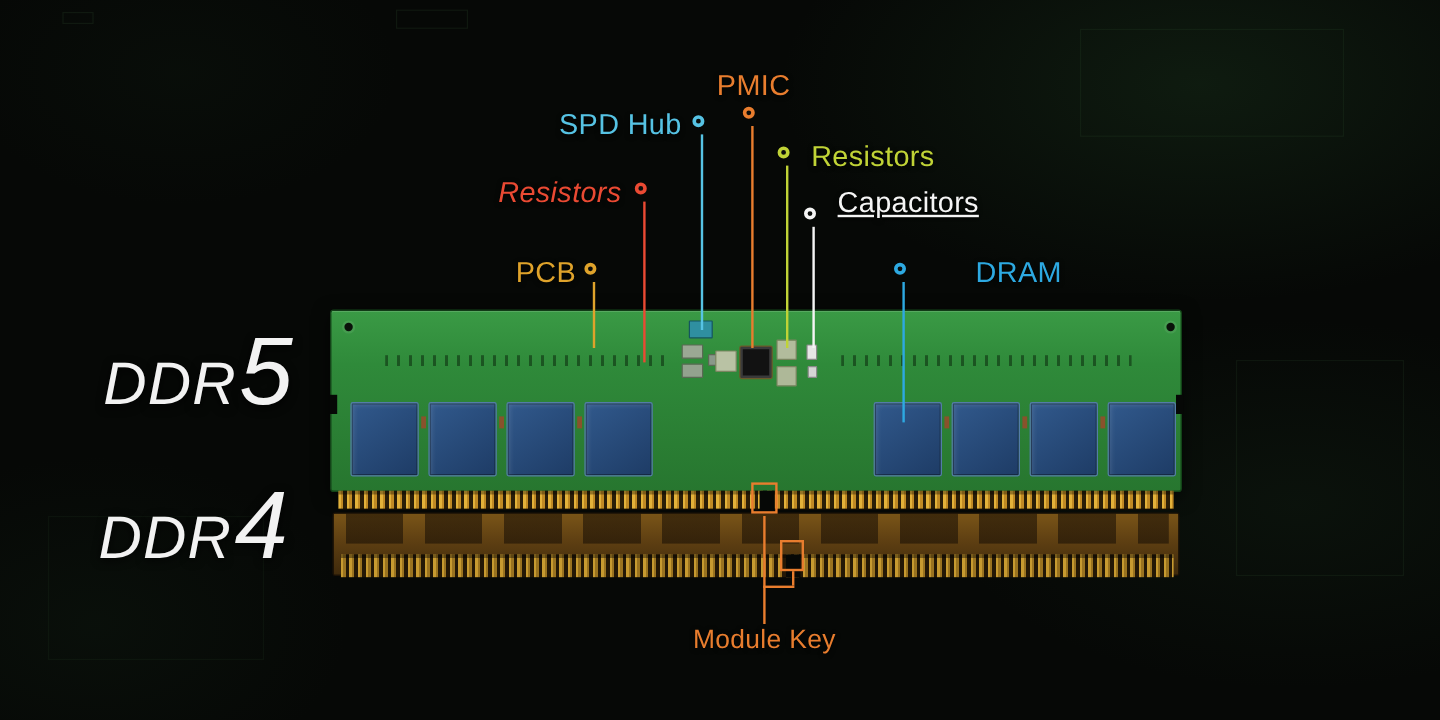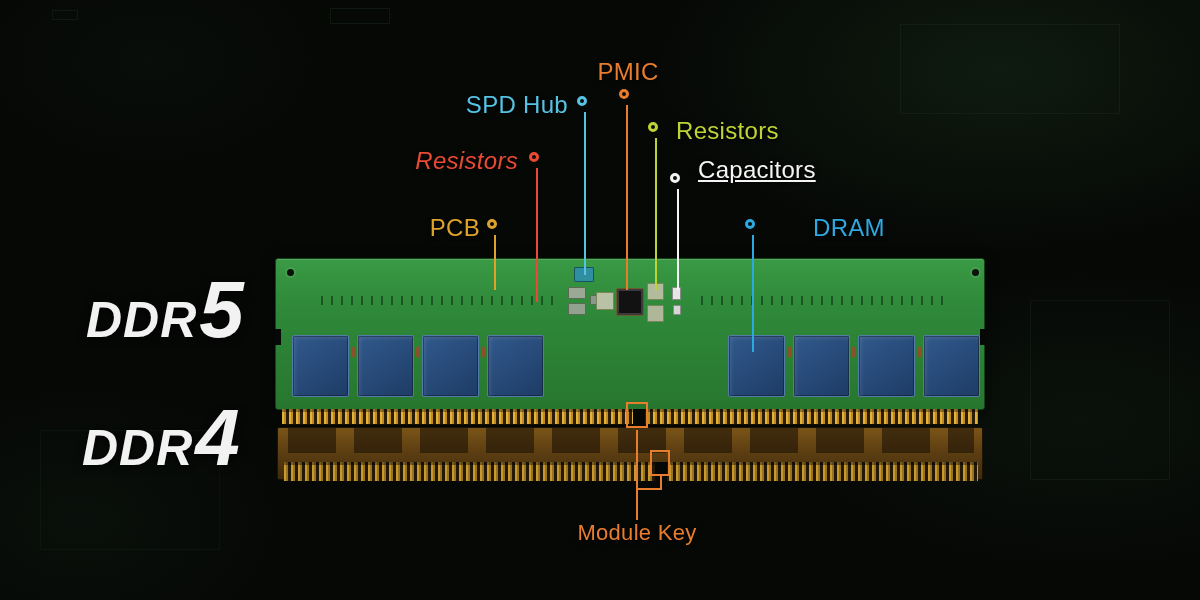--- a/index.html
+++ b/index.html
@@ -16,21 +16,21 @@
   }
   
   .trace { position:absolute; border:1px solid rgba(80,140,80,0.10); pointer-events:none; }
   .t1 { left:900px; top:24px;  width:220px; height:90px; }
   .t2 { left:1030px; top:300px; width:140px; height:180px; }
   .t3 { left:40px;  top:430px; width:180px; height:120px; border-color:rgba(80,140,80,0.07); }
   .t4 { left:330px; top:8px;   width:60px;  height:16px;  border-color:rgba(80,140,80,0.12); }
   .t5 { left:52px;  top:10px;  width:26px;  height:10px;  border-color:rgba(80,140,80,0.12); }
 
   
-  .mod { position:absolute; color:#f2f2f2; font-style:italic; font-weight:bold;
+  .mod { position:absolute; color:#f2f2f2; font-style:italic; font-weight:normal;
          display:flex; align-items:baseline; text-shadow:0 2px 8px rgba(0,0,0,0.85); z-index:4; }
   .mod .prefix { font-size:50px; letter-spacing:1px; }
   .mod .num    { font-size:80px; margin-left:2px; }
   #ddr5-label { left:86px; top:264px; }
   #ddr4-label { left:82px; top:392px; }
 
   
   #ddr5-board { position:absolute; left:275px; top:258px; width:710px; height:152px; z-index:2;
     background:linear-gradient(180deg,#3a9a45 0%, #2f8a3a 30%, #27762f 100%);
     border:1px solid #134418; border-radius:3px;

